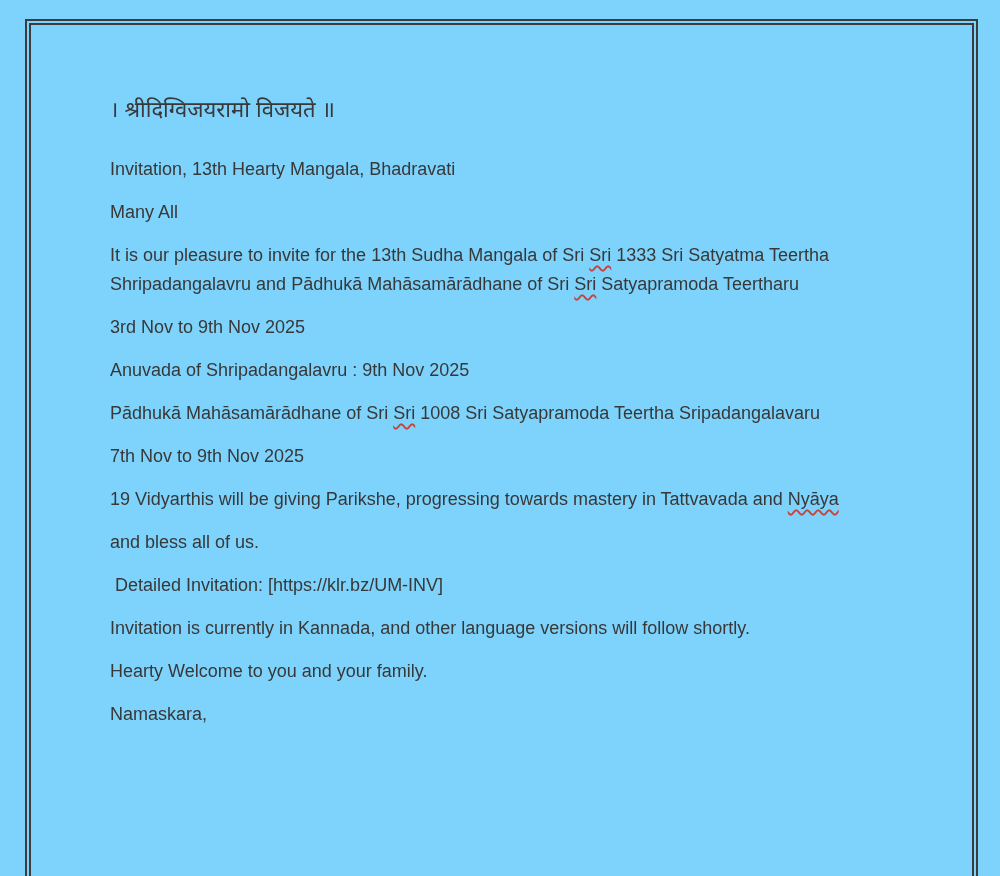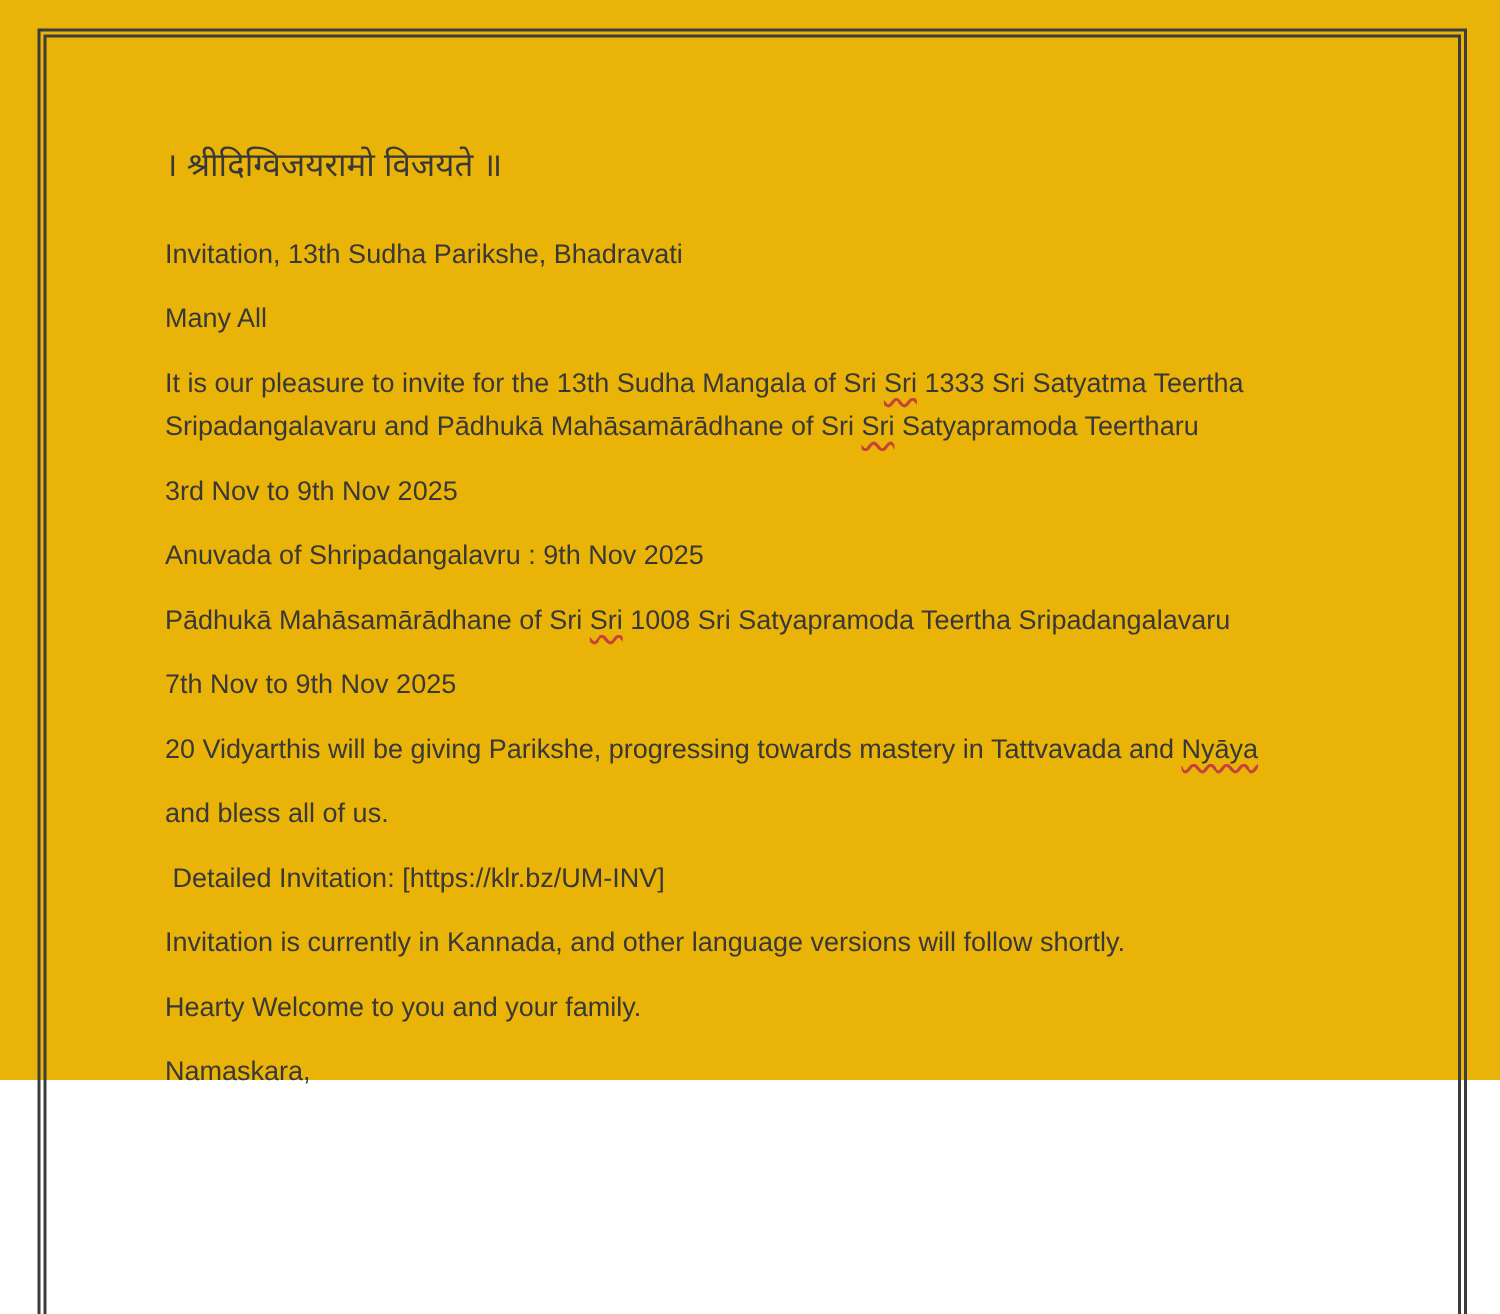--- a/index.html
+++ b/index.html
@@ -7,22 +7,22 @@
     padding: 0;
     width: 1000px;
     height: 876px;
     background: #ffffff;
     overflow: hidden;
     font-family: "Liberation Sans", "DejaVu Sans", sans-serif;
   }
   .page {
     position: relative;
     width: 1000px;
-    height: 720px;
-    background: #eab308;
+    height: 876px;
+    background: #7dd3fc;
   }
   
   .page-border {
     position: absolute;
     left: 25px;
     top: 19px;
     width: 953px;
     height: 910px;
     box-sizing: border-box;
     border: 6px double var(--border-color, #3c3c3c);
@@ -59,43 +59,43 @@
 </head>
 <body style="background: rgb(255, 255, 255);">
 
 <div class="page">
   <div class="page-border"></div>
   <div class="content">
       <p class="para devanagari">
         <span class="line"><span class="">। श्रीदिग्विजयरामो विजयते ॥</span></span>
       </p>
       <p class="para">
-        <span class="line"><span class="">Invitation, 13th Sudha Parikshe, Bhadravati</span></span>
+        <span class="line"><span class="">Invitation, 13th Hearty Mangala, Bhadravati</span></span>
       </p>
       <p class="para">
         <span class="line"><span class="">Many All</span></span>
       </p>
       <p class="para">
         <span class="line"><span class="">It is our pleasure to invite for the 13th Sudha Mangala of Sri </span><span class="misspelled">Sri</span><span class=""> 1333 Sri Satyatma Teertha</span></span>
-        <span class="line"><span class="">Sripadangalavaru and Pādhukā Mahāsamārādhane of Sri </span><span class="misspelled">Sri</span><span class=""> Satyapramoda Teertharu</span></span>
+        <span class="line"><span class="">Shripadangalavru and Pādhukā Mahāsamārādhane of Sri </span><span class="misspelled">Sri</span><span class=""> Satyapramoda Teertharu</span></span>
       </p>
       <p class="para">
         <span class="line"><span class="">3rd Nov to 9th Nov 2025</span></span>
       </p>
       <p class="para">
         <span class="line"><span class="">Anuvada of Shripadangalavru : 9th Nov 2025</span></span>
       </p>
       <p class="para">
         <span class="line"><span class="">Pādhukā Mahāsamārādhane of Sri </span><span class="misspelled">Sri</span><span class=""> 1008 Sri Satyapramoda Teertha Sripadangalavaru</span></span>
       </p>
       <p class="para">
         <span class="line"><span class="">7th Nov to 9th Nov 2025</span></span>
       </p>
       <p class="para">
-        <span class="line"><span class="">20 Vidyarthis will be giving Parikshe, progressing towards mastery in Tattvavada and </span><span class="misspelled">Nyāya</span></span>
+        <span class="line"><span class="">19 Vidyarthis will be giving Parikshe, progressing towards mastery in Tattvavada and </span><span class="misspelled">Nyāya</span></span>
       </p>
       <p class="para">
         <span class="line"><span class="">and bless all of us.</span></span>
       </p>
       <p class="para">
         <span class="line"><span class=""> Detailed Invitation: [https://klr.bz/UM-INV]</span></span>
       </p>
       <p class="para">
         <span class="line"><span class="">Invitation is currently in Kannada, and other language versions will follow shortly.</span></span>
       </p>

